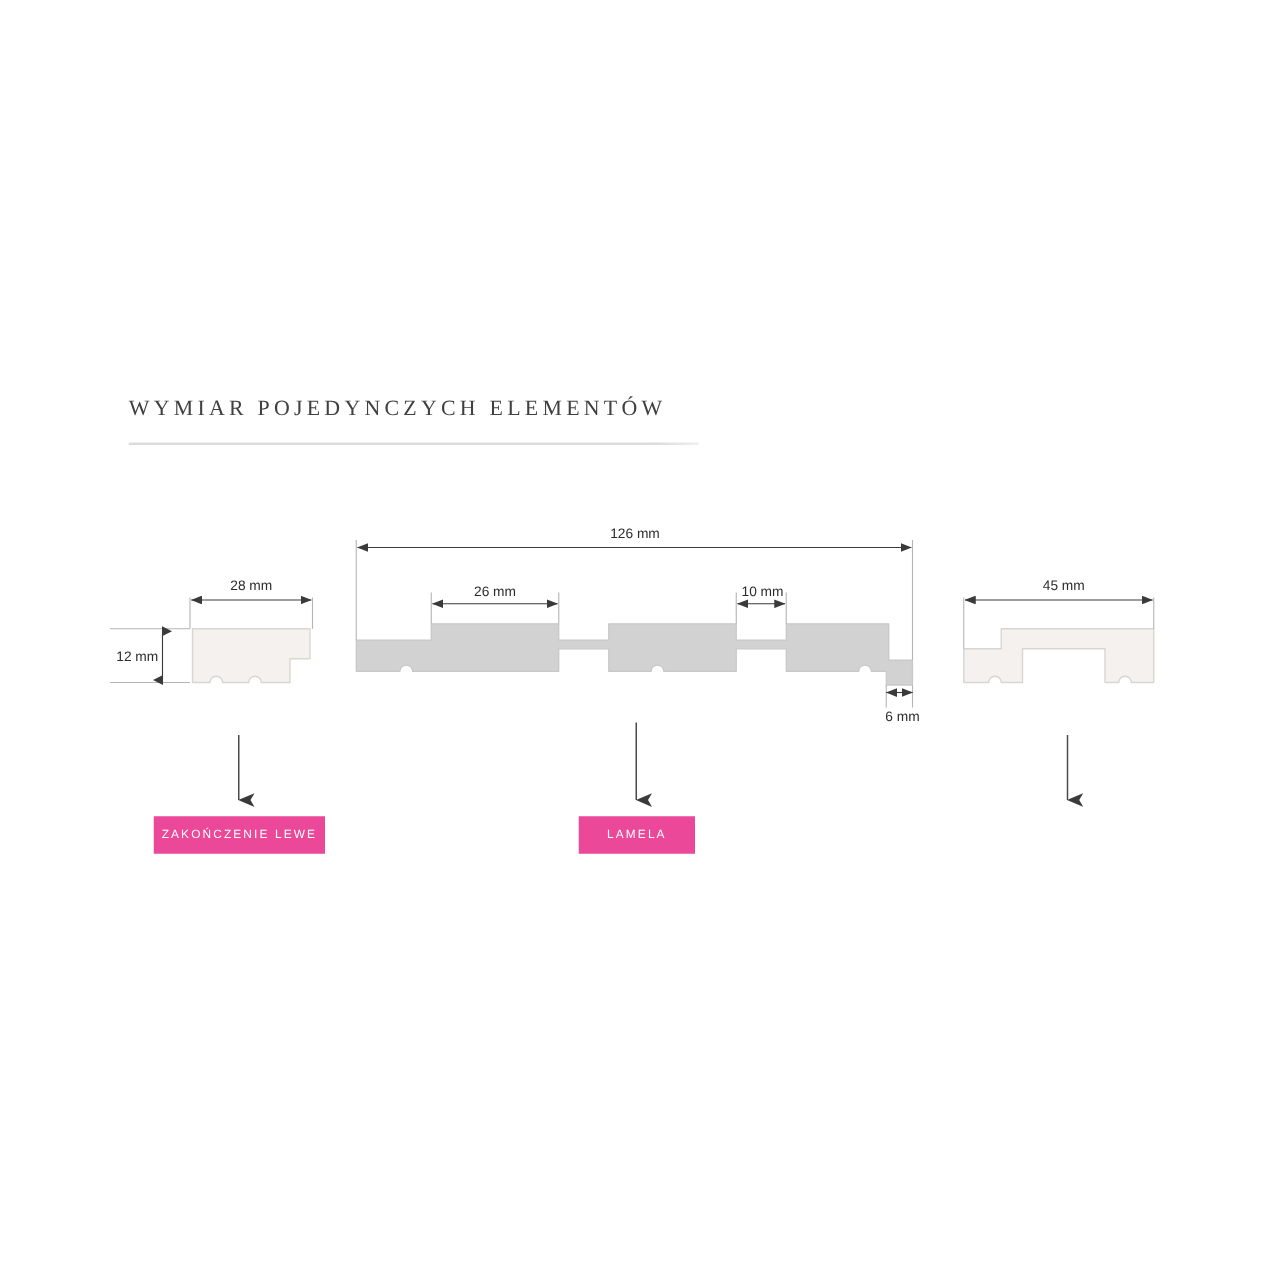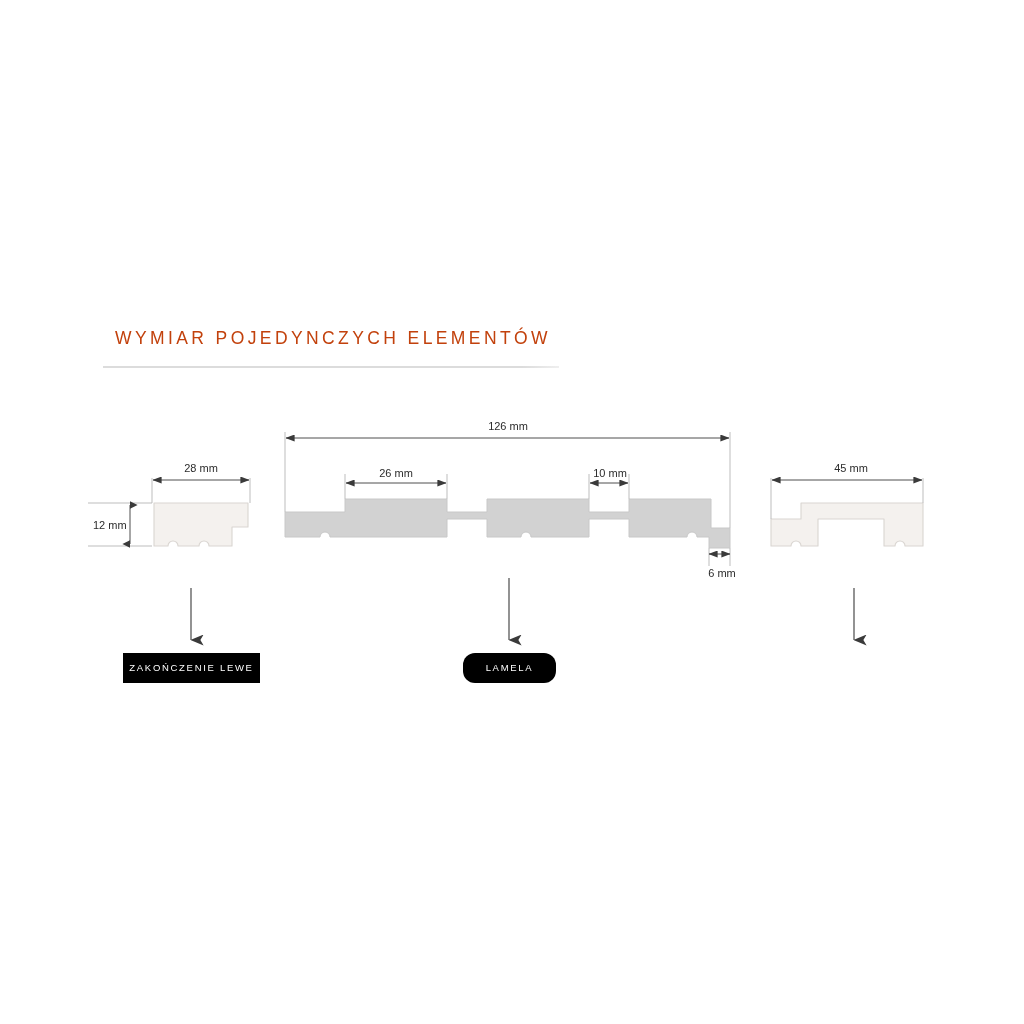--- a/index.html
+++ b/index.html
@@ -26,56 +26,57 @@
   #heading-block {
     position: absolute;
     left: 103px;
     top: 316px;
     width: 460px;
   }
   #page-title {
     font-size: 17.5px;
     letter-spacing: 3.4px;
     font-weight: 400;
-    color: #c2410c;
+    color: #404040;
     white-space: nowrap;
-    margin: 12px;
+    margin: 0;
     line-height: 1.2;
+    font-family: Liberation Serif, serif;
   }
   #title-rule {
     margin-top: 17px;
     height: 2px;
     width: 456px;
     background: linear-gradient(to right, #dcdcdc 0%, #dcdcdc 92%, #efefef 100%);
   }
 
   
   #drawing {
     position: absolute;
     left: 0;
     top: 0;
     width: 1024px;
     height: 1024px;
   }
 
   
   .badge {
     position: absolute;
-    background: #000000;
+    background: #ec4899;
     color: #ffffff;
     font-size: 9.5px;
     letter-spacing: 1.7px;
     text-align: center;
     line-height: 30px;
     height: 30px;
     white-space: nowrap;
     user-select: none;
   }
   #badge-left   { left: 123px; top: 653px; width: 137px; }
-  #badge-middle { left: 463px; top: 653px; width: 93px; border-radius: 12px;  }
+  #badge-middle { left: 463px; top: 653px; width: 93px;  }
   #badge-right  { left: 782px; top: 653px; width: 145px; }
 </style>
 </head>
 <body>
 
 <div id="sheet">
 
   <div id="heading-block">
     <h1 id="page-title">WYMIAR POJEDYNCZYCH ELEMENTÓW</h1>
     <div id="title-rule"></div>

